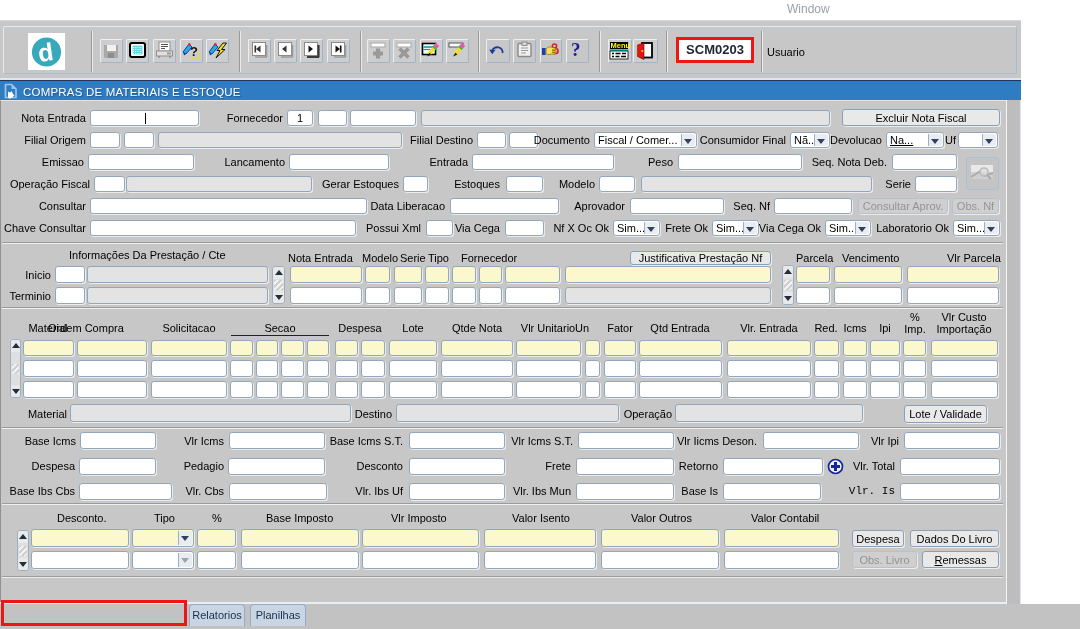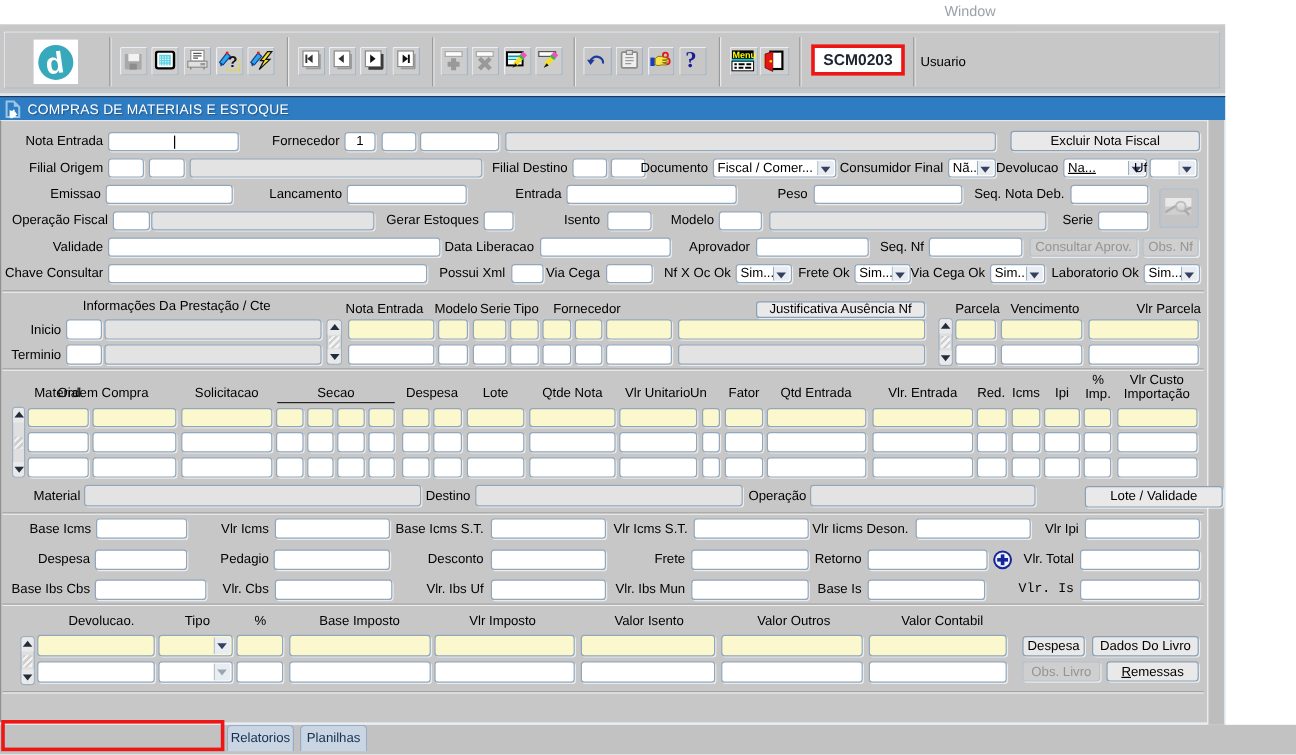--- a/index.html
+++ b/index.html
@@ -181,21 +181,21 @@
 <div class="fld" style="left:124px;top:132px;width:30px;height:16px;line-height:14px;"></div>
 <div class="fld dis" style="left:158px;top:132px;width:244px;height:16px;line-height:14px;"></div>
 <div class="lbl" style="right:607px;top:134px;">Filial Destino</div>
 <div class="fld" style="left:477px;top:132px;width:29px;height:16px;line-height:14px;"></div>
 <div class="fld" style="left:509px;top:132px;width:29px;height:16px;line-height:14px;"></div>
 <div class="lbl" style="right:490px;top:134px;">Documento</div>
 <div class="fld" style="left:594px;top:132px;width:103px;height:16px;line-height:14px;"><span style="padding-left:3px;">Fiscal / Comer...</span><i class="ar"></i></div>
 <div class="lbl" style="right:294px;top:134px;">Consumidor Final</div>
 <div class="fld" style="left:790px;top:132px;width:40px;height:16px;line-height:14px;"><span style="padding-left:3px;">Nã...</span><i class="ar"></i></div>
 <div class="lbl" style="right:198px;top:134px;">Devolucao</div>
-<div class="fld" style="left:886px;top:132px;width:70px;height:16px;line-height:14px;text-decoration:underline;"><span style="padding-left:3px;">Na...</span><i class="ar"></i></div>
+<div class="fld" style="left:886px;top:132px;width:58px;height:16px;line-height:14px;text-decoration:underline;"><span style="padding-left:3px;">Na...</span><i class="ar"></i></div>
 <div class="lbl" style="right:124px;top:134px;">Uf</div>
 <div class="fld" style="left:958px;top:132px;width:40px;height:16px;line-height:14px;"><span style="padding-left:3px;"></span><i class="ar"></i></div>
 <div class="lbl" style="right:996px;top:156px;">Emissao</div>
 <div class="fld" style="left:88px;top:154px;width:106px;height:16px;line-height:14px;"></div>
 <div class="lbl" style="right:795px;top:156px;">Lancamento</div>
 <div class="fld" style="left:289px;top:154px;width:100px;height:16px;line-height:14px;"></div>
 <div class="lbl" style="right:612px;top:156px;">Entrada</div>
 <div class="fld" style="left:472px;top:154px;width:142px;height:16px;line-height:14px;"></div>
 <div class="lbl" style="right:407px;top:156px;">Peso</div>
 <div class="fld" style="left:678px;top:154px;width:124px;height:16px;line-height:14px;"></div>
@@ -206,28 +206,28 @@
         <rect x="0" y="0" width="22" height="7" fill="#e9e9e9"></rect>
         <path d="M0 12 L8 7 L14 11 L22 8" stroke="#adadad" stroke-width="2" fill="none"></path>
         <circle cx="13" cy="7" r="4" fill="#ddd" fill-opacity="0.7" stroke="#bbb" stroke-width="1.6"></circle>
         <line x1="16" y1="10" x2="20" y2="14" stroke="#aaa" stroke-width="2"></line>
       </svg></div>
 <div class="lbl" style="right:990px;top:178px;">Operação Fiscal</div>
 <div class="fld" style="left:94px;top:176px;width:31px;height:16px;line-height:14px;"></div>
 <div class="fld dis" style="left:126px;top:176px;width:186px;height:16px;line-height:14px;"></div>
 <div class="lbl" style="right:681px;top:178px;">Gerar Estoques</div>
 <div class="fld" style="left:403px;top:176px;width:25px;height:16px;line-height:14px;"></div>
-<div class="lbl" style="right:580px;top:178px;">Isento</div>
+<div class="lbl" style="right:580px;top:178px;">Estoques</div>
 <div class="fld" style="left:506px;top:176px;width:37px;height:16px;line-height:14px;"></div>
 <div class="lbl" style="right:485px;top:178px;">Modelo</div>
 <div class="fld" style="left:599px;top:176px;width:36px;height:16px;line-height:14px;"></div>
 <div class="fld dis" style="left:641px;top:176px;width:231px;height:16px;line-height:14px;"></div>
 <div class="lbl" style="right:169px;top:178px;">Serie</div>
 <div class="fld" style="left:915px;top:176px;width:42px;height:16px;line-height:14px;"></div>
-<div class="lbl" style="right:994px;top:200px;">Validade</div>
+<div class="lbl" style="right:994px;top:200px;">Consultar</div>
 <div class="fld" style="left:90px;top:198px;width:277px;height:16px;line-height:14px;"></div>
 <div class="lbl" style="right:635px;top:200px;">Data Liberacao</div>
 <div class="fld" style="left:450px;top:198px;width:109px;height:16px;line-height:14px;"></div>
 <div class="lbl" style="right:455px;top:200px;">Aprovador</div>
 <div class="fld" style="left:630px;top:198px;width:94px;height:16px;line-height:14px;"></div>
 <div class="lbl" style="right:310px;top:200px;">Seq. Nf</div>
 <div class="fld" style="left:774px;top:198px;width:78px;height:16px;line-height:14px;"></div>
 <div class="btn bd" style="left:858px;top:198px;width:90px;height:16px;line-height:15px;">Consultar Aprov.</div>
 <div class="btn bd" style="left:952px;top:198px;width:47px;height:16px;line-height:15px;">Obs. Nf</div>
 <div class="lbl" style="right:994px;top:222px;">Chave Consultar</div>
@@ -255,21 +255,21 @@
 <div class="vsb" style="left:272px;top:266px;width:13px;height:38px">
       <i class="sau"></i>
       <i class="grip"></i>
       <i class="sad"></i>
     </div>
 <div class="lbl" style="left:288px;top:252px;">Nota Entrada</div>
 <div class="lbl" style="left:362px;top:252px;">Modelo</div>
 <div class="lbl" style="left:400px;top:252px;">Serie</div>
 <div class="lbl" style="left:428px;top:252px;">Tipo</div>
 <div class="lbl" style="left:461px;top:252px;">Fornecedor</div>
-<div class="btn" style="left:630px;top:251px;width:141px;height:14px;line-height:13px;">Justificativa Ausência Nf</div>
+<div class="btn" style="left:630px;top:251px;width:141px;height:14px;line-height:13px;">Justificativa Prestação Nf</div>
 <div class="fld yel" style="left:290px;top:266px;width:72px;height:17px;line-height:15px;"></div>
 <div class="fld yel" style="left:365px;top:266px;width:25px;height:17px;line-height:15px;"></div>
 <div class="fld yel" style="left:394px;top:266px;width:28px;height:17px;line-height:15px;"></div>
 <div class="fld yel" style="left:425px;top:266px;width:24px;height:17px;line-height:15px;"></div>
 <div class="fld yel" style="left:452px;top:266px;width:24px;height:17px;line-height:15px;"></div>
 <div class="fld yel" style="left:479px;top:266px;width:23px;height:17px;line-height:15px;"></div>
 <div class="fld yel" style="left:505px;top:266px;width:55px;height:17px;line-height:15px;"></div>
 <div class="fld yel" style="left:565px;top:266px;width:206px;height:17px;line-height:15px;"></div>
 <div class="fld" style="left:290px;top:287px;width:72px;height:17px;line-height:15px;"></div>
 <div class="fld" style="left:365px;top:287px;width:25px;height:17px;line-height:15px;"></div>
@@ -381,21 +381,21 @@
 <div class="fld" style="left:843px;top:381px;width:24px;height:17px;line-height:15px;"></div>
 <div class="fld" style="left:870px;top:381px;width:30px;height:17px;line-height:15px;"></div>
 <div class="fld" style="left:903px;top:381px;width:23px;height:17px;line-height:15px;"></div>
 <div class="fld" style="left:931px;top:381px;width:67px;height:17px;line-height:15px;"></div>
 <div class="lbl" style="right:1013px;top:408px;">Material</div>
 <div class="fld dis" style="left:70px;top:404px;width:281px;height:18px;line-height:16px;"></div>
 <div class="lbl" style="right:688px;top:408px;">Destino</div>
 <div class="fld dis" style="left:396px;top:404px;width:223px;height:18px;line-height:16px;"></div>
 <div class="lbl" style="right:408px;top:408px;">Operação</div>
 <div class="fld dis" style="left:675px;top:404px;width:188px;height:18px;line-height:16px;"></div>
-<div class="btn" style="left:904px;top:405px;width:115px;height:18px;line-height:17px;">Lote / Validade</div>
+<div class="btn" style="left:904px;top:405px;width:83px;height:18px;line-height:17px;">Lote / Validade</div>
 <div class="ab" style="left:2px;top:427px;width:1001px;height:2px;border-top:1px solid #9b9b9b;border-bottom:1px solid #eeeeee;box-sizing:border-box"></div>
 <div class="lbl" style="right:1004px;top:435px;">Base Icms</div>
 <div class="fld" style="left:80px;top:432px;width:76px;height:17px;line-height:15px;"></div>
 <div class="lbl" style="right:856px;top:435px;">Vlr Icms</div>
 <div class="fld" style="left:229px;top:432px;width:96px;height:17px;line-height:15px;"></div>
 <div class="lbl" style="right:677px;top:435px;">Base Icms S.T.</div>
 <div class="fld" style="left:409px;top:432px;width:96px;height:17px;line-height:15px;"></div>
 <div class="lbl" style="right:507px;top:435px;">Vlr Icms S.T.</div>
 <div class="fld" style="left:578px;top:432px;width:96px;height:17px;line-height:15px;"></div>
 <div class="lbl" style="right:323px;top:435px;">Vlr Iicms Deson.</div>
@@ -425,21 +425,21 @@
 <div class="fld" style="left:229px;top:483px;width:98px;height:17px;line-height:15px;"></div>
 <div class="lbl" style="right:677px;top:485px;">Vlr. Ibs Uf</div>
 <div class="fld" style="left:409px;top:483px;width:96px;height:17px;line-height:15px;"></div>
 <div class="lbl" style="right:509px;top:485px;">Vlr. Ibs Mun</div>
 <div class="fld" style="left:576px;top:483px;width:98px;height:17px;line-height:15px;"></div>
 <div class="lbl" style="right:362px;top:485px;">Base Is</div>
 <div class="fld" style="left:723px;top:483px;width:98px;height:17px;line-height:15px;"></div>
 <div class="lbl" style="right:185px;top:485px;font-family:Liberation Mono, monospace;">Vlr. Is</div>
 <div class="fld" style="left:900px;top:483px;width:100px;height:17px;line-height:15px;"></div>
 <div class="ab" style="left:2px;top:503px;width:1001px;height:2px;border-top:1px solid #9b9b9b;border-bottom:1px solid #eeeeee;box-sizing:border-box"></div>
-<div class="lbl" style="left:57px;top:512px;">Devolucao.</div>
+<div class="lbl" style="left:57px;top:512px;">Desconto.</div>
 <div class="lbl" style="left:154px;top:512px;">Tipo</div>
 <div class="lbl" style="left:212px;top:512px;">%</div>
 <div class="lbl" style="left:266px;top:512px;">Base Imposto</div>
 <div class="lbl" style="left:391px;top:512px;">Vlr Imposto</div>
 <div class="lbl" style="left:512px;top:512px;">Valor Isento</div>
 <div class="lbl" style="left:631px;top:512px;">Valor Outros</div>
 <div class="lbl" style="left:751px;top:512px;">Valor Contabil</div>
 <div class="vsb" style="left:17px;top:530px;width:12px;height:41px">
       <i class="sau"></i>
       <i class="grip"></i>

